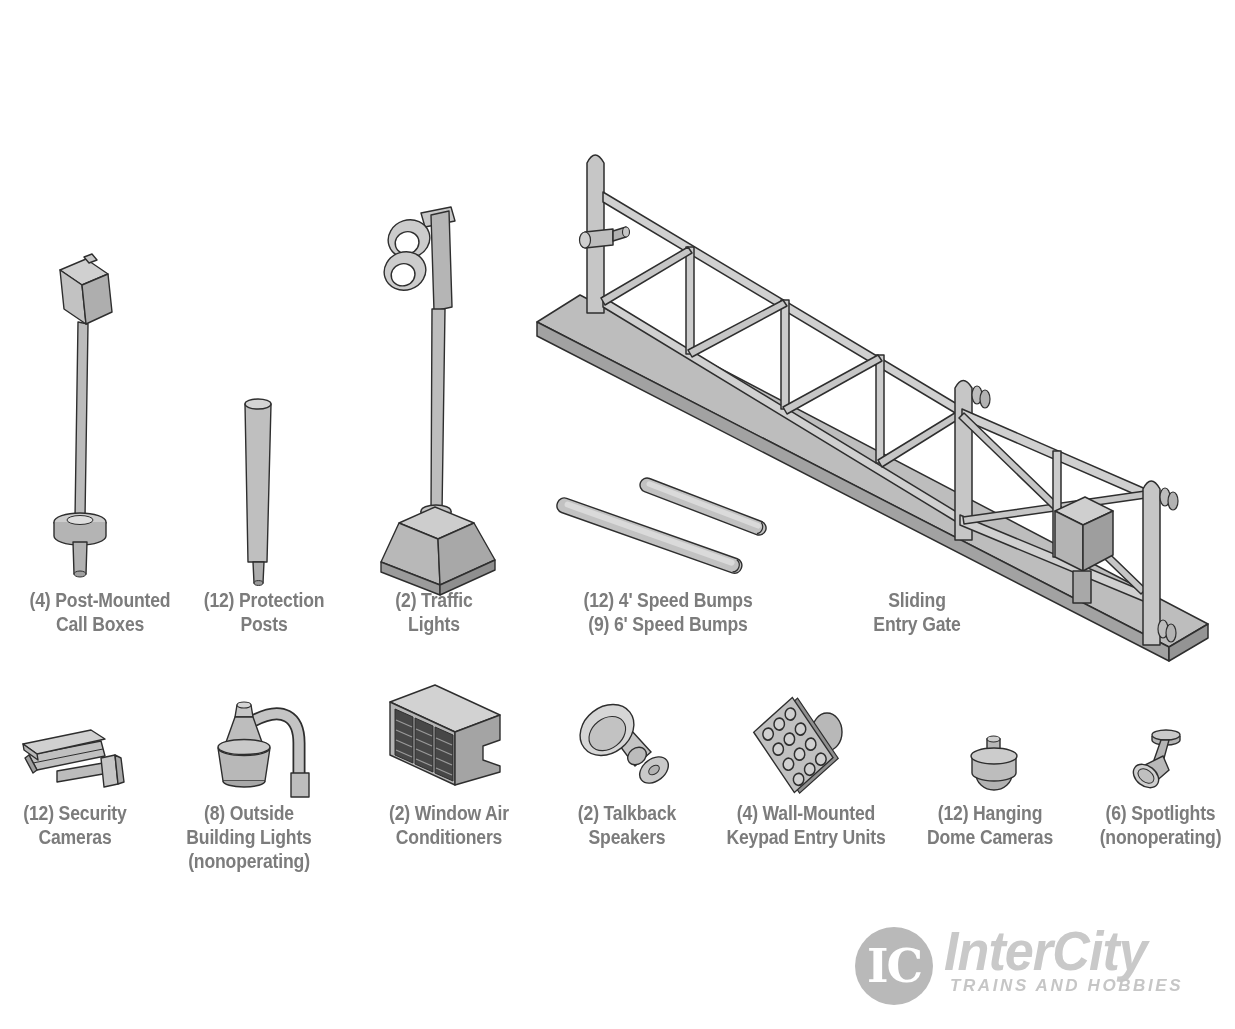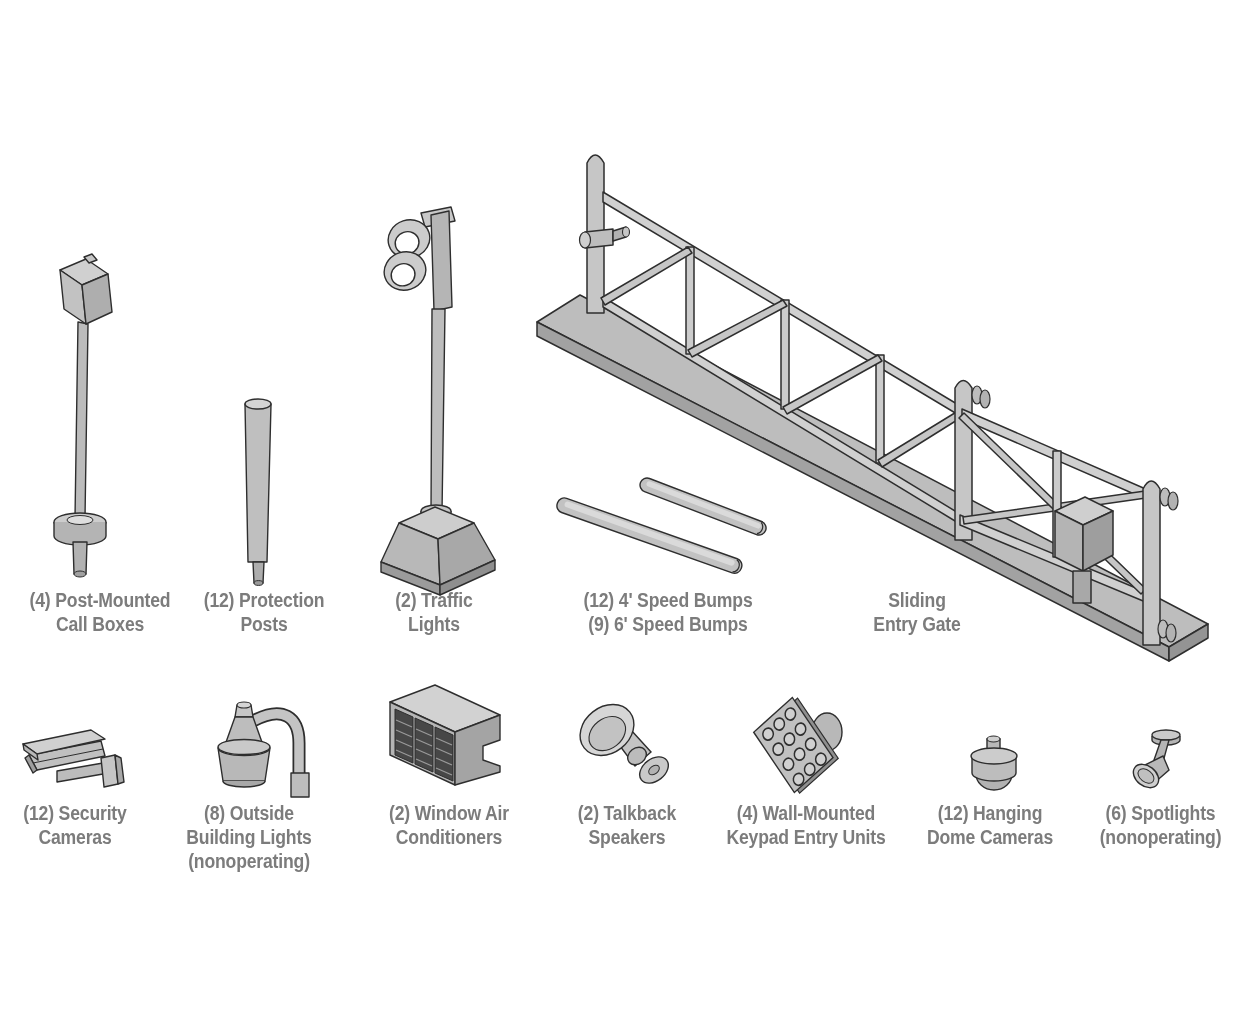--- a/index.html
+++ b/index.html
@@ -268,14 +268,22 @@
 Conditioners</div>
   <div class="label" style="left:527px;top:801px;width:200px">(2) Talkback
 Speakers</div>
   <div class="label" style="left:696px;top:801px;width:220px">(4) Wall-Mounted
 Keypad Entry Units</div>
   <div class="label" style="left:890px;top:801px;width:200px">(12) Hanging
 Dome Cameras</div>
   <div class="label" style="left:1063px;top:801px;width:195px">(6) Spotlights
 (nonoperating)</div>
 
+  <div class="logo">
+    <svg width="88" height="84" viewBox="0 0 88 84">
+      <circle cx="46" cy="42" r="39" fill="#b9b9b9"></circle>
+      <text x="46" y="58" text-anchor="middle" fill="#ffffff" style="font-family:'DejaVu Serif',serif;font-weight:700;font-size:46px;letter-spacing:-2px">IC</text>
+    </svg>
+    <div class="logo-brand">InterCity</div>
+    <div class="logo-tagline">TRAINS AND HOBBIES</div>
+  </div>
 
 </div>
 
 </body></html>

